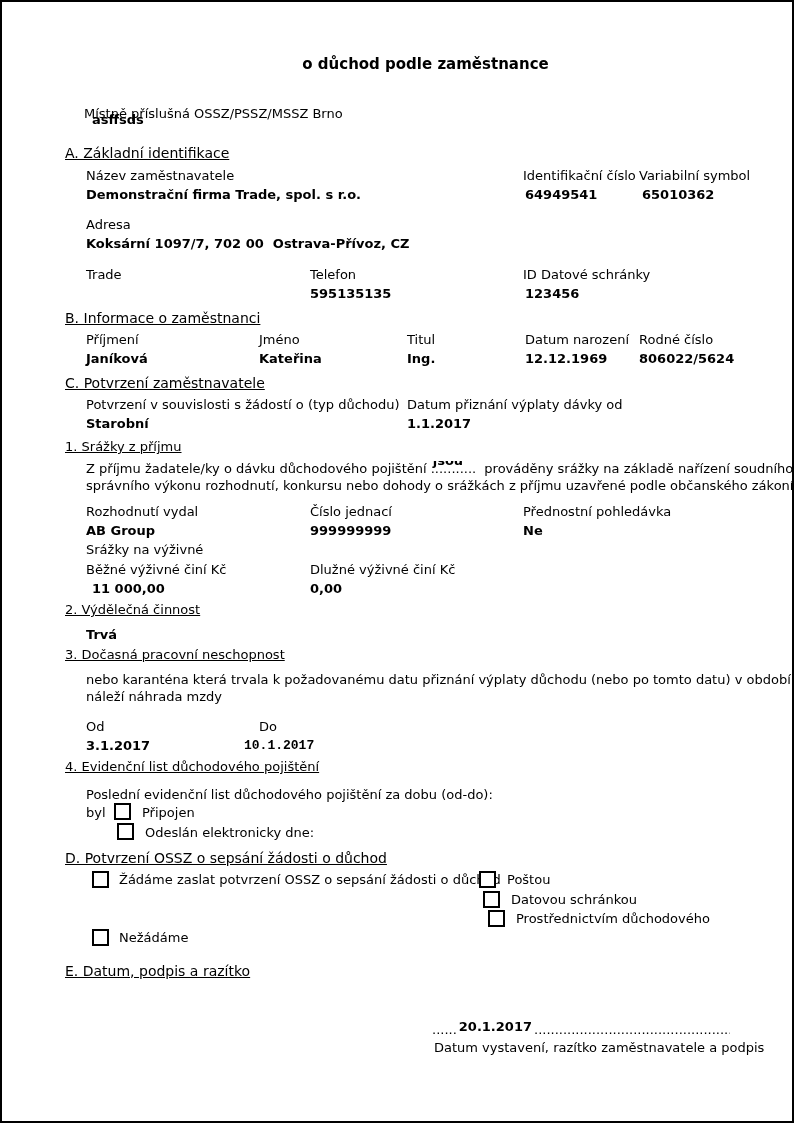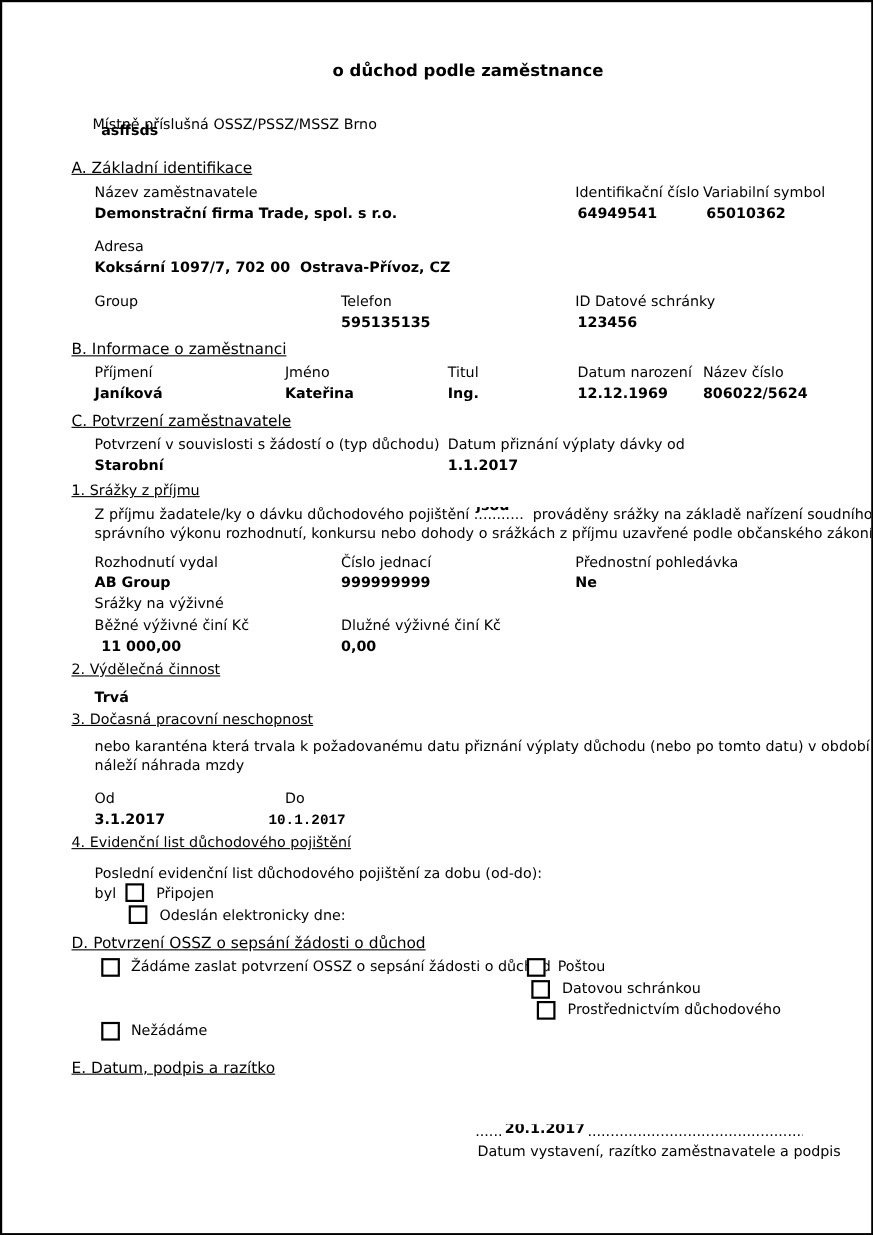--- a/index.html
+++ b/index.html
@@ -38,33 +38,33 @@
 
   <div class="abs h" style="left:63px;top:143px;">A. Základní identifikace</div>
   <div class="abs" style="left:84px;top:166px;">Název zaměstnavatele</div>
   <div class="abs" style="left:521px;top:166px;">Identifikační číslo</div>
   <div class="abs" style="left:637px;top:166px;">Variabilní symbol</div>
   <div class="abs b" style="left:84px;top:185px;">Demonstrační firma Trade, spol. s r.o.</div>
   <div class="abs b" style="left:523px;top:185px;">64949541</div>
   <div class="abs b" style="left:640px;top:185px;">65010362</div>
   <div class="abs" style="left:84px;top:215px;">Adresa</div>
   <div class="abs b" style="left:84px;top:234px;">Koksární 1097/7, 702 00&nbsp; Ostrava-Přívoz, CZ</div>
-  <div class="abs" style="left:84px;top:265px;">Group</div>
+  <div class="abs" style="left:84px;top:265px;">Trade</div>
   <div class="abs" style="left:308px;top:265px;">Telefon</div>
   <div class="abs" style="left:521px;top:265px;">ID Datové schránky</div>
   <div class="abs b" style="left:84px;top:284px;"></div>
   <div class="abs b" style="left:308px;top:284px;">595135135</div>
   <div class="abs b" style="left:523px;top:284px;">123456</div>
 
   <div class="abs h" style="left:63px;top:308px;">B. Informace o zaměstnanci</div>
   <div class="abs" style="left:84px;top:330px;">Příjmení</div>
   <div class="abs" style="left:257px;top:330px;">Jméno</div>
   <div class="abs" style="left:405px;top:330px;">Titul</div>
   <div class="abs" style="left:523px;top:330px;">Datum narození</div>
-  <div class="abs" style="left:637px;top:330px;">Název číslo</div>
+  <div class="abs" style="left:637px;top:330px;">Rodné číslo</div>
   <div class="abs b" style="left:84px;top:349px;">Janíková</div>
   <div class="abs b" style="left:257px;top:349px;">Kateřina</div>
   <div class="abs b" style="left:405px;top:349px;">Ing.</div>
   <div class="abs b" style="left:523px;top:349px;">12.12.1969</div>
   <div class="abs b" style="left:637px;top:349px;">806022/5624</div>
 
   <div class="abs h" style="left:63px;top:373px;">C. Potvrzení zaměstnavatele</div>
   <div class="abs" style="left:84px;top:395px;">Potvrzení v souvislosti s žádostí o (typ důchodu)</div>
   <div class="abs" style="left:405px;top:395px;">Datum přiznání výplaty dávky od</div>
   <div class="abs b" style="left:84px;top:414px;">Starobní</div>

